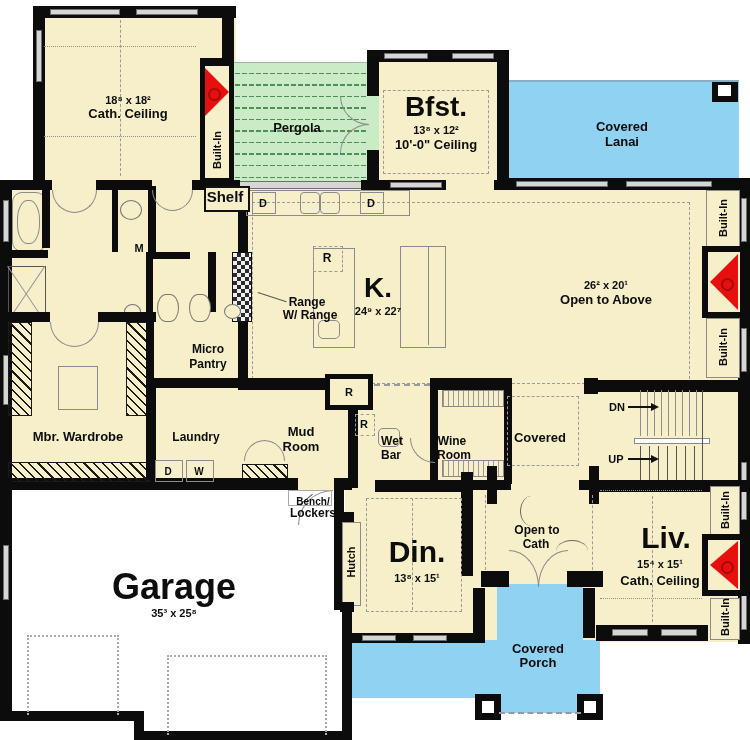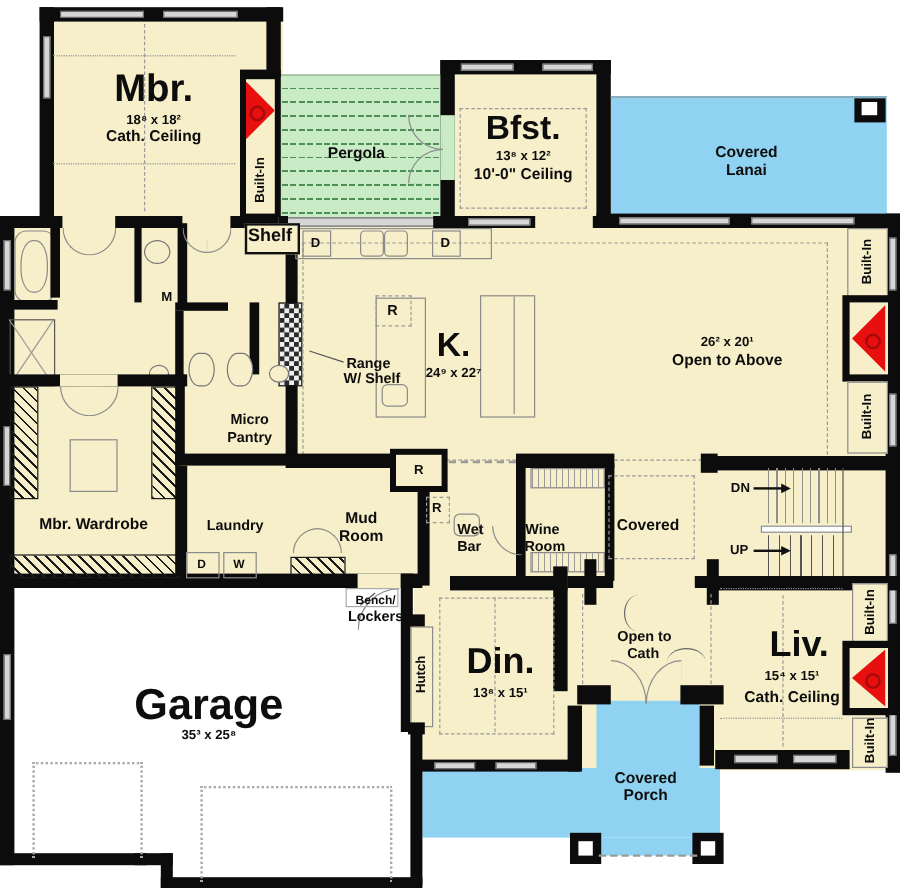--- a/index.html
+++ b/index.html
@@ -134,21 +134,21 @@
   <div class="lbl" style="left:371px;top:203px;font-size:11px;">D</div>
   <div class="thin" style="left:313px;top:248px;width:40px;height:98px;"></div>
   <div class="dash" style="left:313px;top:246px;width:28px;height:24px;"></div>
   <div class="lbl" style="left:327px;top:259px;font-size:12px;">R</div>
   <div class="thin" style="left:318px;top:320px;width:20px;height:17px;border-radius:5px;"></div>
   <div class="thin" style="left:400px;top:246px;width:44px;height:100px;"></div>
   <div class="abs" style="left:428px;top:247px;width:0;height:98px;border-left:1px solid #8b8b8b;"></div>
 
   <div class="abs" style="left:258px;top:292px;width:30px;height:0;border-top:1px solid #555;transform:rotate(18deg);transform-origin:0 0;"></div>
   <div class="lbl" style="left:307px;top:303px;font-size:12px;">Range</div>
-  <div class="lbl" style="left:310px;top:316px;font-size:12px;">W/ Shelf</div>
+  <div class="lbl" style="left:310px;top:316px;font-size:12px;">W/ Range</div>
 
   <div class="wall" style="left:238px;top:378px;width:92px;height:12px;"></div>
   <div class="wall" style="left:325px;top:374px;width:48px;height:36px;"></div>
   <div class="abs" style="left:330px;top:379px;width:38px;height:26px;background:#F6EFC9;"></div>
   <div class="lbl" style="left:349px;top:392px;font-size:11px;">R</div>
   <div class="abs" style="left:374px;top:384px;width:56px;height:0;border-top:2px dashed #9a9a9a;"></div>
   <div class="wall" style="left:430px;top:378px;width:82px;height:12px;"></div>
   <div class="wall" style="left:584px;top:378px;width:14px;height:16px;"></div>
   <div class="wall" style="left:596px;top:380px;width:152px;height:12px;"></div>
 
@@ -288,21 +288,20 @@
   <div class="vlbl" style="left:725px;top:617px;font-size:11px;">Built-In</div>
   <div class="dotl" style="left:600px;top:490px;width:102px;"></div>
   <div class="dotl" style="left:600px;top:598px;width:102px;"></div>
   <div class="dashv" style="left:652px;top:496px;height:126px;"></div>
 
   <div class="dotl" style="left:44px;top:46px;width:152px;"></div>
   <div class="dotl" style="left:44px;top:136px;width:152px;"></div>
   <div class="dashv" style="left:120px;top:20px;height:156px;"></div>
   <div class="dash" style="left:383px;top:90px;width:104px;height:82px;"></div>
 
-  <div class="lbl" style="left:128px;top:74px;font-size:32px;">Mbr.</div>
   <div class="lbl" style="left:128px;top:100px;font-size:11px;">18⁸ x 18²</div>
   <div class="lbl" style="left:128px;top:114px;font-size:13px;">Cath. Ceiling</div>
 
   <div class="lbl" style="left:297px;top:128px;font-size:13px;">Pergola</div>
 
   <div class="lbl" style="left:436px;top:107px;font-size:28px;">Bfst.</div>
   <div class="lbl" style="left:436px;top:130px;font-size:11px;">13⁸ x 12²</div>
   <div class="lbl" style="left:436px;top:145px;font-size:13px;">10'-0" Ceiling</div>
 
   <div class="lbl" style="left:622px;top:127px;font-size:13px;">Covered</div>

